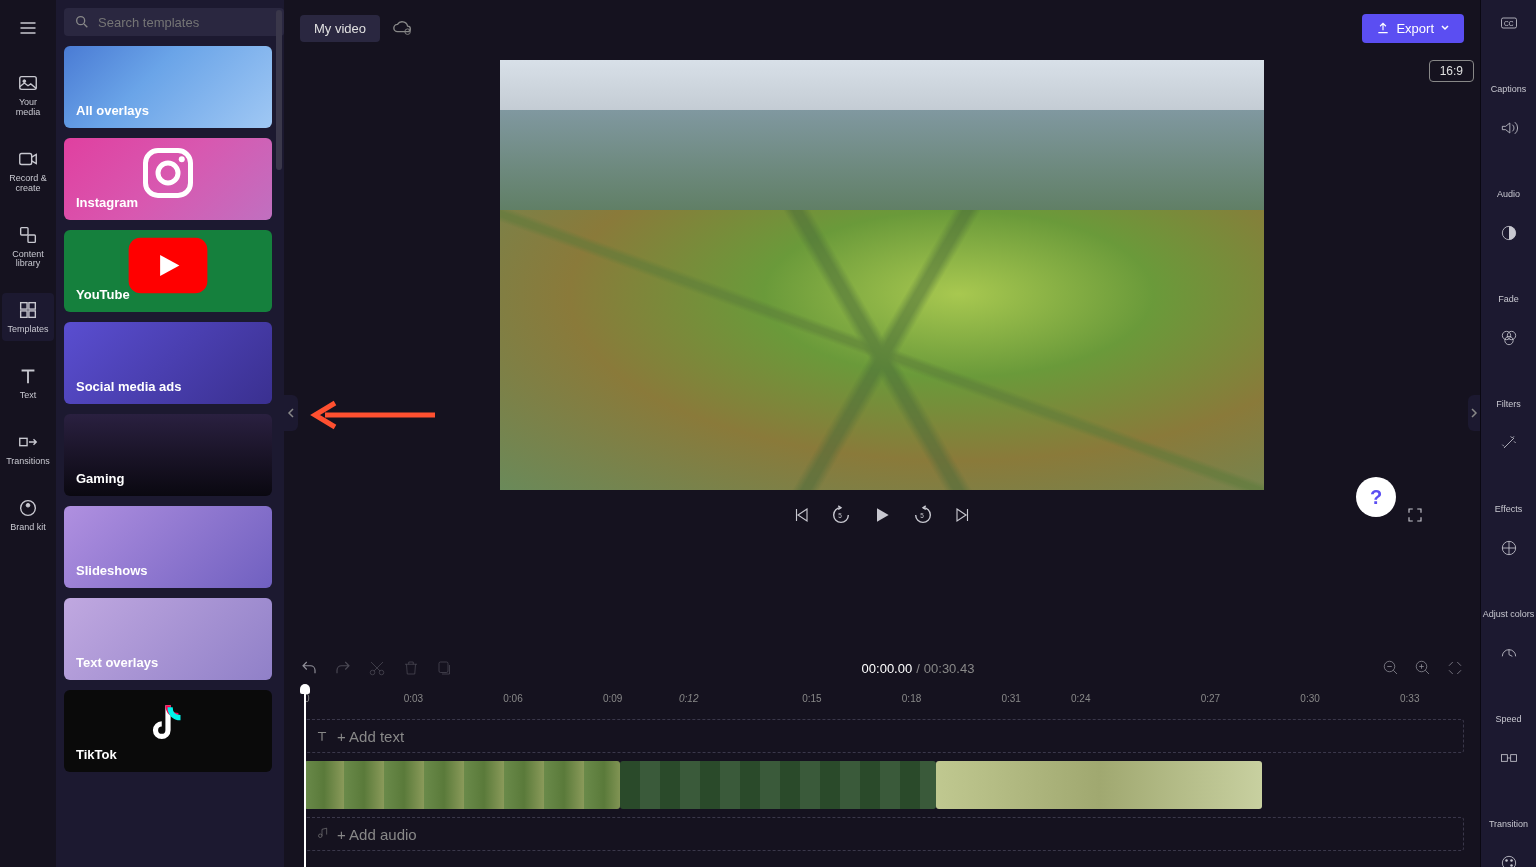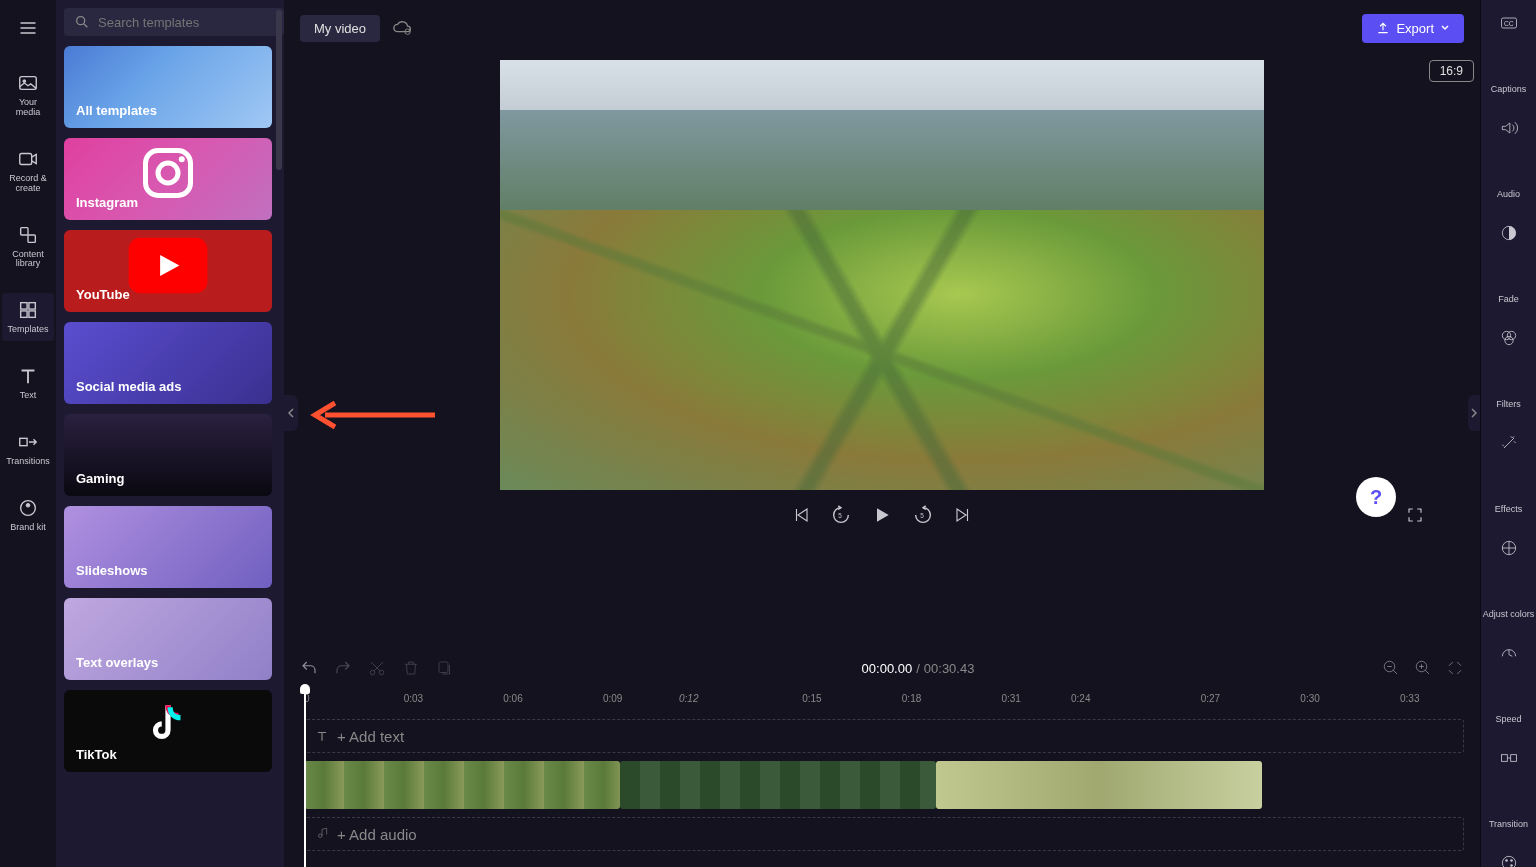--- a/index.html
+++ b/index.html
@@ -14,21 +14,21 @@
 .templates-panel { width: 228px; background: #1c1930; display: flex; flex-direction: column; padding: 8px 8px 0 8px; position: relative; }
 .search-row { display: flex; gap: 6px; margin-bottom: 10px; }
 .search-box { flex: 1; background: #2a2740; border-radius: 4px; display: flex; align-items: center; padding: 6px 10px; gap: 8px; }
 .search-box input { background: transparent; border: none; color: #b0b0c0; font-size: 13px; outline: none; flex: 1; }
 .filter-btn { width: 36px; background: #2a2740; border-radius: 4px; display: flex; align-items: center; justify-content: center; cursor: pointer; }
 .tmpl-list { flex: 1; overflow-y: auto; display: flex; flex-direction: column; gap: 10px; padding-right: 4px; }
 .tmpl-card { height: 82px; border-radius: 6px; position: relative; display: flex; align-items: flex-end; padding: 10px 12px; cursor: pointer; overflow: hidden; }
 .tmpl-card span { color: #fff; font-size: 13px; font-weight: 600; z-index: 2; }
 .tmpl-all { background: linear-gradient(135deg, #4a7bd4 0%, #6aa4e8 40%, #a0c8f4 100%); }
 .tmpl-ig { background: linear-gradient(135deg, #e040a0 0%, #d858b0 50%, #c070c0 100%); position: relative; }
-.tmpl-yt { background: #b91c1c; display:flex; align-items:flex-end; }
+.tmpl-yt { background: #15803d; display:flex; align-items:flex-end; }
 .tmpl-sm { background: linear-gradient(135deg, #5a4ed0 0%, #3a3090 100%); }
 .tmpl-gm { background: linear-gradient(180deg, #2a2040 0%, #0a0810 100%); }
 .tmpl-ss { background: linear-gradient(135deg, #b090e0 0%, #7060c0 100%); }
 .tmpl-to { background: linear-gradient(135deg, #c0a8e0 0%, #9080c8 100%); }
 .tmpl-tk { background: #0a0a0a; }
 .tmpl-card .bg-icon { position: absolute; top: 50%; left: 50%; transform: translate(-50%, -60%); z-index: 1; }
 .scrollbar { position: absolute; right: 2px; top: 10px; width: 6px; height: 160px; background: #3a374a; border-radius: 3px; }
 .collapse-tab { position: absolute; left: 284px; top: 395px; width: 14px; height: 36px; background: #1c1930; border-radius: 0 6px 6px 0; display: flex; align-items: center; justify-content: center; cursor: pointer; z-index: 5; }
 .main { flex: 1; display: flex; flex-direction: column; background: #15121f; position: relative; }
 .top-bar { height: 56px; display: flex; align-items: center; padding: 0 16px; gap: 12px; }
@@ -147,21 +147,21 @@
       <input placeholder="Search templates" style="">
     </div>
     <div class="filter-btn">
       <svg width="16" height="16" viewBox="0 0 24 24">
           <path d="M3 6h18M6 12h12M10 18h4" stroke="#c8c8d0" stroke-width="2"></path>
         </svg>
     </div>
   </div>
   <div class="tmpl-list">
     <div class="tmpl-card tmpl-all">
-        <span>All templates</span>
+        <span>All overlays</span>
       </div>
     <div class="tmpl-card tmpl-ig">
       <svg class="bg-icon" width="60" height="60" viewBox="0 0 24 24">
           <rect x="3" y="3" width="18" height="18" rx="5" stroke="#fff" stroke-width="2" fill="none"></rect>
           <circle cx="12" cy="12" r="4" stroke="#fff" stroke-width="2" fill="none"></circle>
           <circle cx="17.5" cy="6.5" r="1.2" fill="#fff"></circle>
         </svg>
       <span>Instagram</span>
     </div>
     <div class="tmpl-card tmpl-yt">

